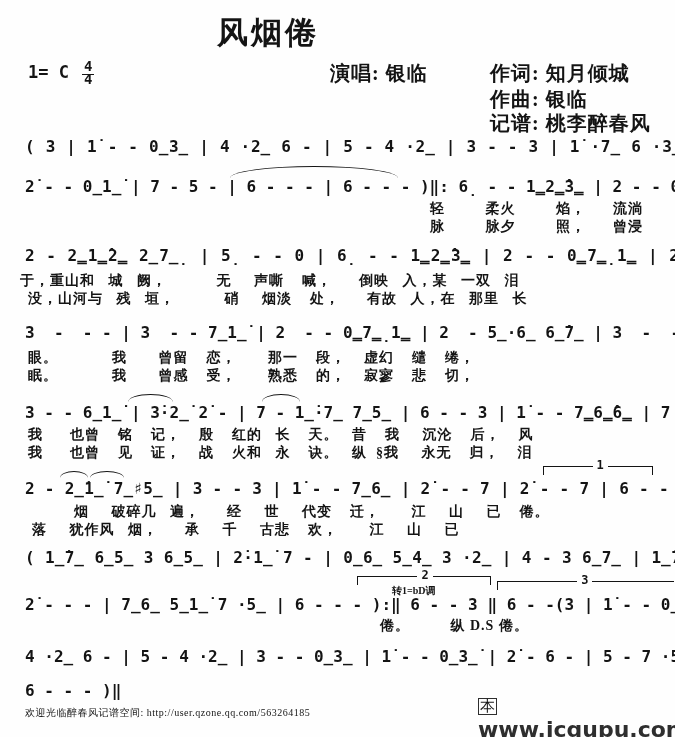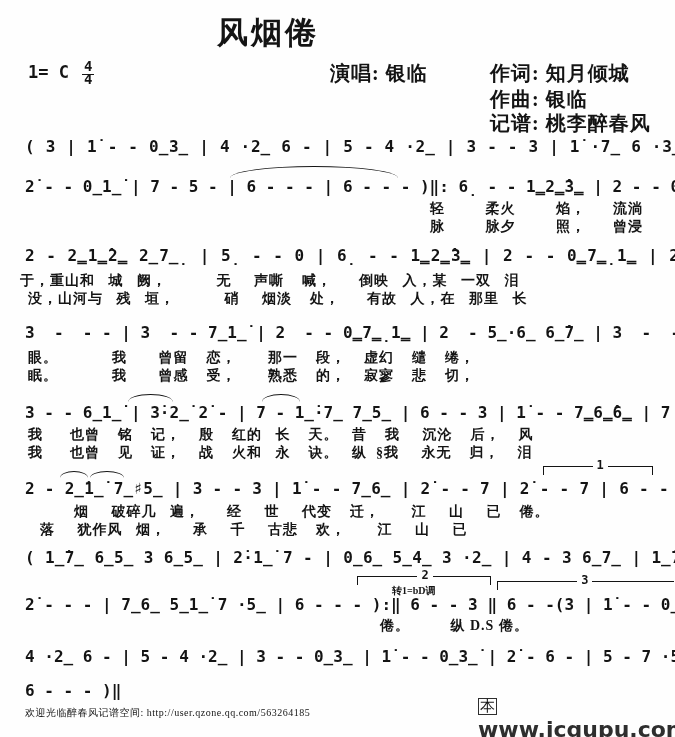--- a/index.html
+++ b/index.html
@@ -84,21 +84,21 @@
   <div class="abs lyric" style="top:272px;left:20px;">于，重山和   城   阙，           无     声嘶    喊，      倒映   入，某   一双   泪</div>
   <div class="abs lyric" style="top:290px;left:28px;">没，山河与   残   垣，           硝     烟淡    处，      有故   人，在   那里   长</div>
 
   <div class="abs lyric" style="top:349px;left:28px;">眼。            我       曾留    恋，       那一    段，    虚幻    缱    绻，</div>
   <div class="abs lyric" style="top:367px;left:28px;text-align:center;">眠。            我       曾感    受，       熟悉    的，    寂寥    悲    切，</div>
 
   <div class="abs lyric" style="top:444px;left:28px;">我      也曾    见    证，    战    火和   永    诀。   纵  §我     永无    归，    泪</div>
   <div class="abs lyric" style="top:426px;left:28px;">我      也曾    铭    记，    殷    红的   长    天。   昔    我     沉沦    后，    风</div>
 
   <div class="abs lyric" style="top:503px;left:28px;margin-left:46px;">烟     破碎几   遍，      经     世     代变    迁，       江     山     已    倦。</div>
-  <div class="abs lyric" style="top:521px;left:40px;">落     犹作风   烟，      承     千     古悲    欢，       江     山     已</div>
+  <div class="abs lyric" style="top:521px;left:32px;">落     犹作风   烟，      承     千     古悲    欢，       江     山     已</div>
 
   <div class="abs lyric" style="top:617px;left:380px;">倦。         纵 D.S 倦。</div>
 
   <div class="abs footer-left" style="top:706px;left:25px;">欢迎光临醉春风记谱空间: http://user.qzone.qq.com/563264185</div>
   <div class="abs" style="top:698px;left:478px;">
     <span class="footer-logo">本</span><span class="footer-site">www.jcqupu.com</span>
   </div>
 
 </div>
 

